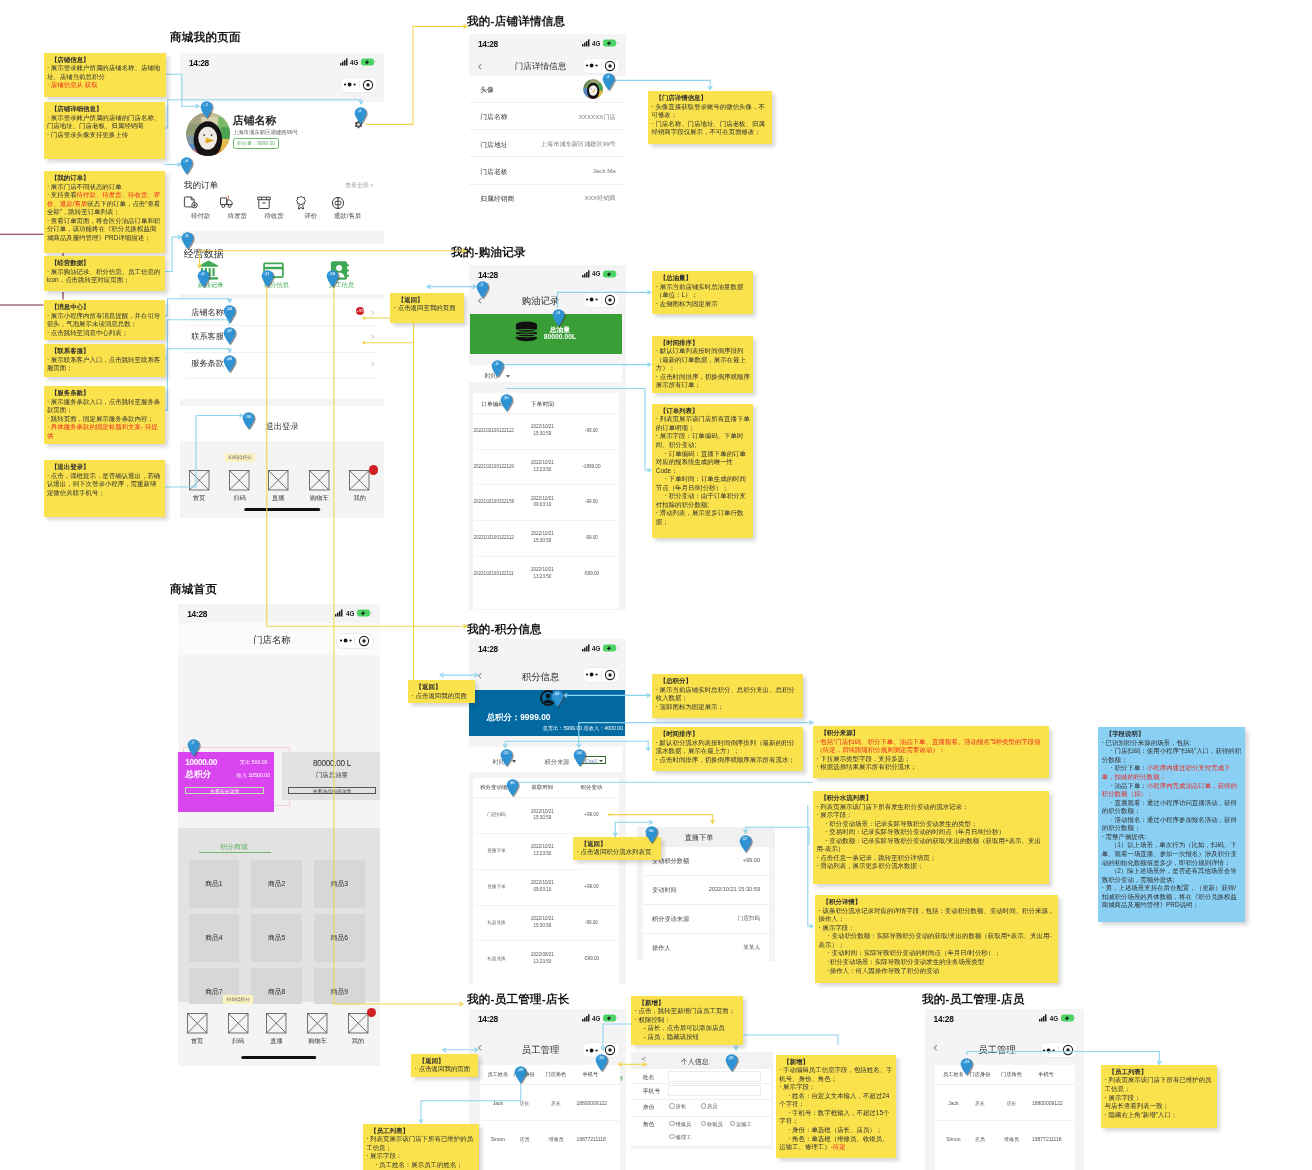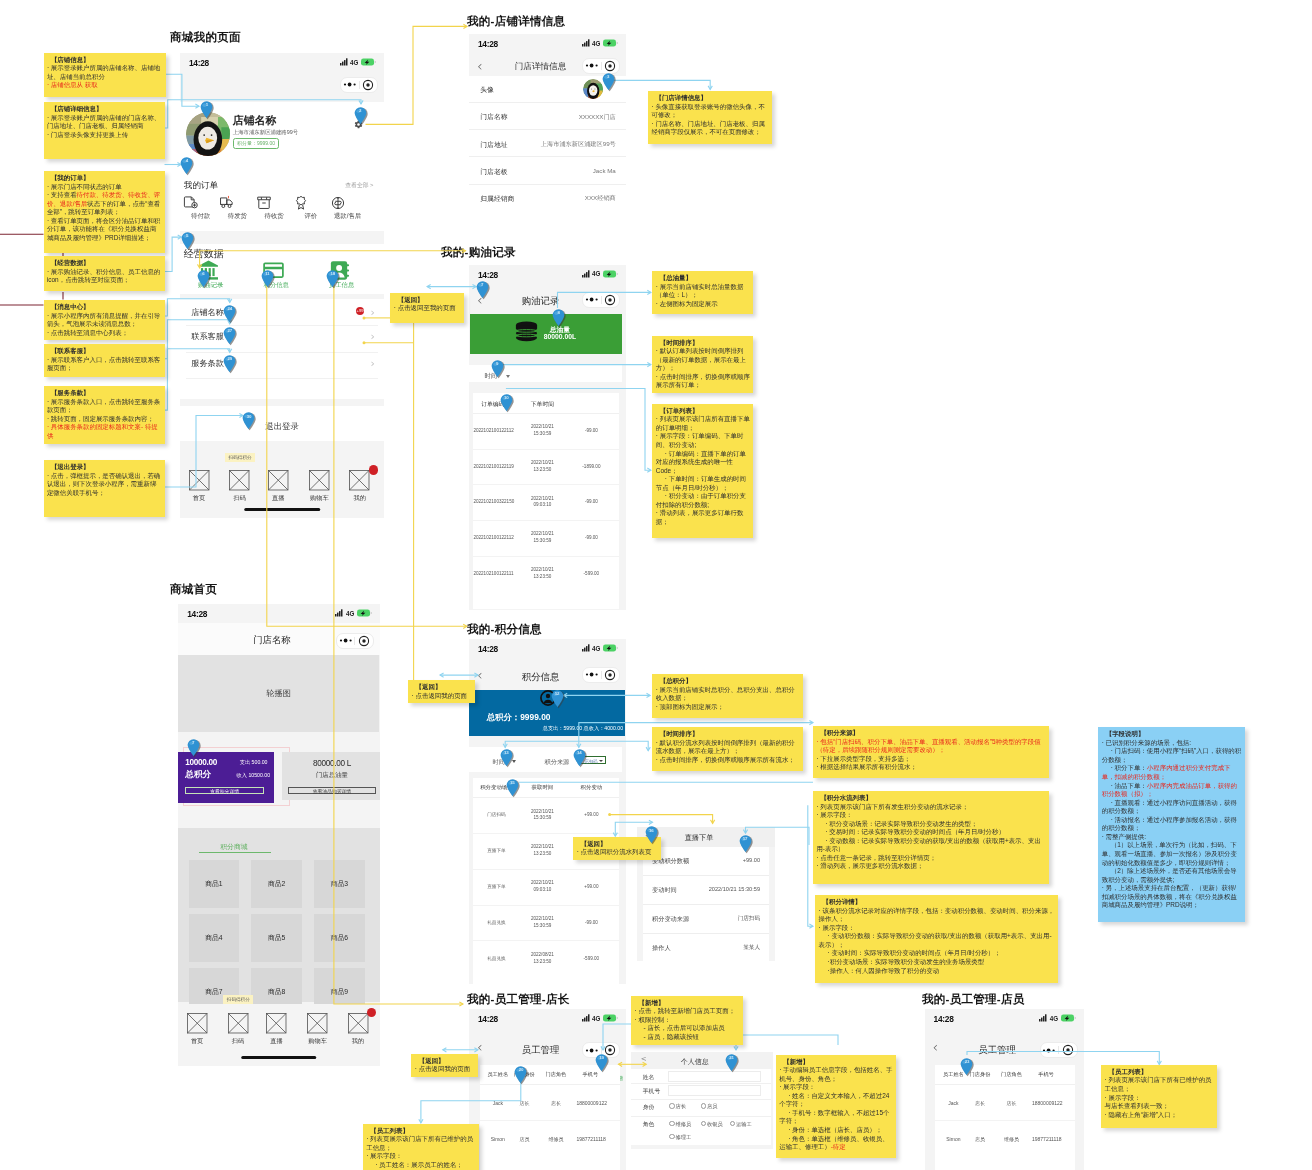--- a/index.html
+++ b/index.html
@@ -843,21 +843,21 @@
         <span style="position:absolute;left:11.3px;top:9.4px;font-size:6.8px;color:#333;">门店老板</span>
         <span style="position:absolute;right:10.2px;top:9.6px;font-size:6.2px;color:#777;">Jack Ma</span>
       </div>
       <div style="position:relative;height:26.2px;">
         <span style="position:absolute;left:11.3px;top:9.4px;font-size:6.8px;color:#333;">归属经销商</span>
         <span style="position:absolute;right:10.2px;top:9.6px;font-size:6.2px;color:#777;">XXX经销商</span>
       </div>
     </div>
 </div>
 
-<div class="sec-title" style="left:441px;top:245px;">我的-购油记录</div>
+<div class="sec-title" style="left:451px;top:245px;">我的-购油记录</div>
 <div class="phone" style="left:469px;top:264.6px;width:157px;height:345px;">
   <div class="statusbar">
     <div class="stime">14:28</div>
     <div class="sright">
       <svg width="8" height="8" viewBox="0 0 8 8">
           <use href="#sig"></use>
         </svg>
       <span class="g4">4G</span>
       <svg width="16" height="8" viewBox="0 0 16 8">
           <use href="#batt"></use>
@@ -999,26 +999,23 @@
           </svg>
         </span>
       <span class="sep"></span>
       <span class="tgt">
           <svg width="10" height="10" viewBox="0 0 10 10">
             <use href="#tgt"></use>
           </svg>
         </span>
     </div>
   </div>
-  <div style="position:absolute;left:0;top:51.4px;width:200.8px;height:77.1px;background:#e2e2e2;display:flex;align-items:center;justify-content:center;font-size:8.2px;color:#3c3c3c;">
-    <span>轮播图</span>
-  </div>
   <div style="position:absolute;left:0;top:148px;width:100%;height:48px;">
     <div style="position:absolute;left:4.6px;top:-5px;width:105.5px;height:56.5px;border:1px solid #f3d0d2;"></div>
-    <div style="position:absolute;left:-2px;top:0;width:97.7px;height:51px;background:#4c1d95;">
+    <div style="position:absolute;left:-2px;top:0;width:97.7px;height:60px;background:#d946ef;">
       <div style="position:absolute;left:9.1px;top:6px;font-size:8.2px;color:#fff;font-weight:bold;letter-spacing:-.3px">10000.00</div>
       <div style="position:absolute;left:9.1px;top:17.2px;font-size:8.6px;color:#fff;font-weight:bold;">总积分</div>
       <div style="position:absolute;left:63.6px;top:7px;font-size:5.2px;color:#fff;white-space:nowrap"><span>支出</span> <span>500.00</span></div>
       <div style="position:absolute;left:60.4px;top:20px;font-size:5.2px;color:#fff;white-space:nowrap"><span>收入</span> <span>10500.00</span></div>
       <div style="position:absolute;left:8.8px;top:35.4px;width:79.2px;height:7.1px;line-height:7.1px;border:.6px solid #c5e3b7;text-align:center;font-size:4.8px;color:#fff;box-sizing:border-box">查看积分详情</div>
     </div>
     <div style="position:absolute;left:103.5px;top:0;width:100.5px;height:47.8px;background:#e2e2e2;">
       <div style="position:absolute;left:0;right:0;top:7px;text-align:center;font-size:8.2px;color:#2b2b2b;letter-spacing:-.3px">80000.00 L</div>
       <div style="position:absolute;left:0;right:0;top:19px;text-align:center;font-size:6.4px;color:#333;">门店总油量</div>
       <div style="position:absolute;left:6px;right:6px;top:35.4px;height:7.1px;line-height:7.1px;border:.6px solid #555;text-align:center;font-size:4.8px;color:#333;box-sizing:border-box">查看油品购买详情</div>

